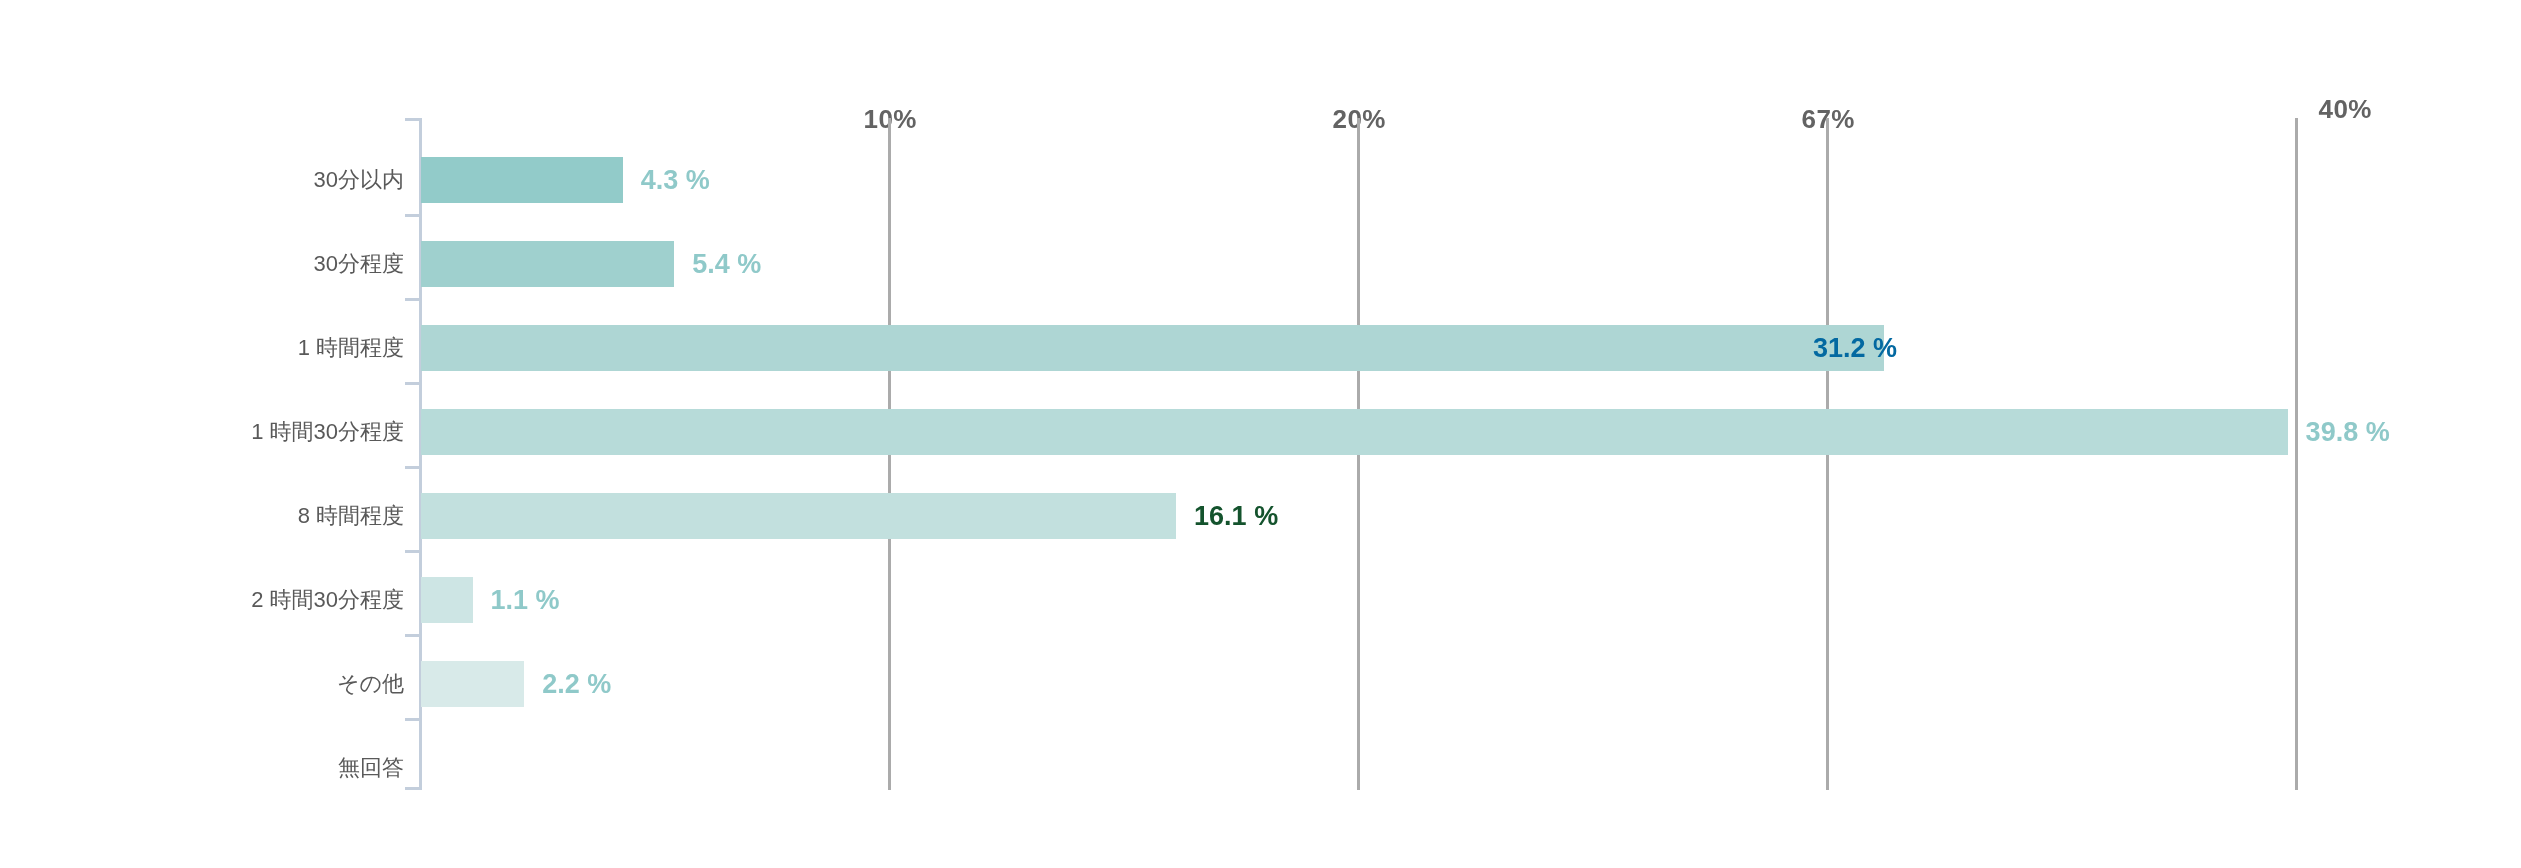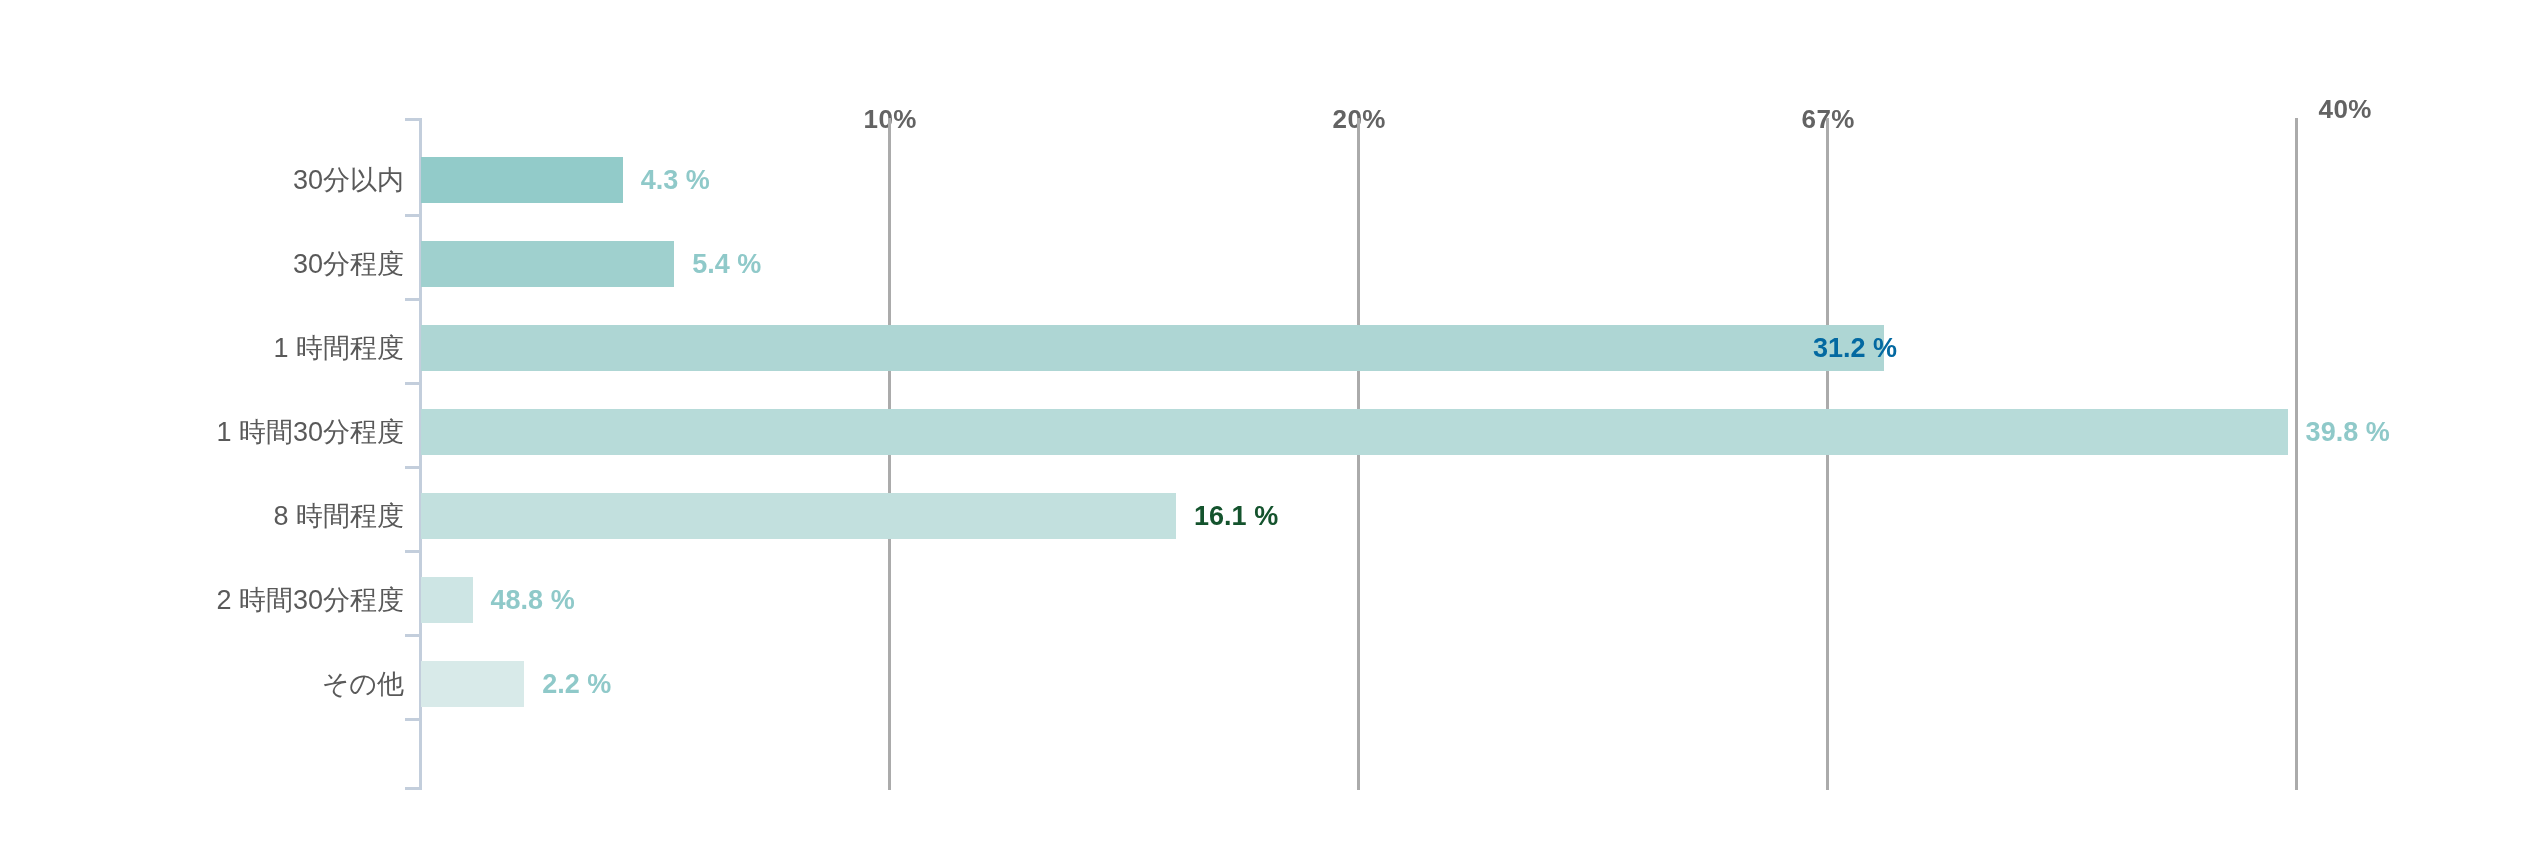--- a/index.html
+++ b/index.html
@@ -74,21 +74,21 @@
     left: 0;
     width: 2521px;
     height: 46px;
   }
   .cat-label {
     position: absolute;
     right: 2117px; 
     top: 0;
     height: 46px;
     line-height: 46px;
-    font-size: 27px;
+    font-size: 22px;
     color: #595959;
     white-space: nowrap;
     text-align: right;
   }
   .bar {
     position: absolute;
     left: 421px;
     top: 0;
     height: 46px;
   }
@@ -156,24 +156,29 @@
 
     <div class="bar-row" style="top:493px;">
       <div class="cat-label">8 時間程度</div>
       <div class="bar" style="width: 755.09px; background: rgb(194, 224, 222);"></div>
       <div class="value-label" style="left: 1194.09px; color: #14532d;">16.1 %</div>
     </div>
 
     <div class="bar-row" style="top:577px;">
       <div class="cat-label">2 時間30分程度</div>
       <div class="bar" style="width: 51.59px; background: rgb(205, 229, 228);"></div>
-      <div class="value-label" style="left: 490.59px; color: rgb(143, 201, 201);">48.8 %</div>
+      <div class="value-label" style="left: 490.59px; color: rgb(143, 201, 201);">1.1 %</div>
     </div>
 
     <div class="bar-row" style="top:661px;">
       <div class="cat-label">その他</div>
       <div class="bar" style="width: 103.18px; background: rgb(216, 234, 233);"></div>
       <div class="value-label" style="left: 542.18px; color: rgb(143, 201, 201);">2.2 %</div>
     </div>
 
+    <div class="bar-row" style="top:745px;">
+      <div class="cat-label">無回答</div>
+
+      <div class="value-label" style="left: 439px; color: rgb(143, 201, 201);"></div>
+    </div>
 
   </div>
 </div>
 
 </body></html>

